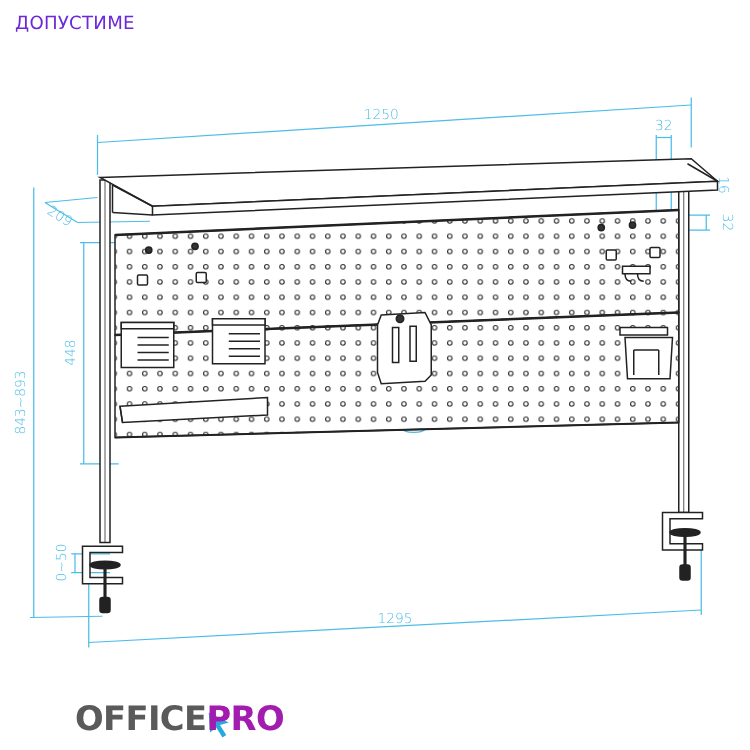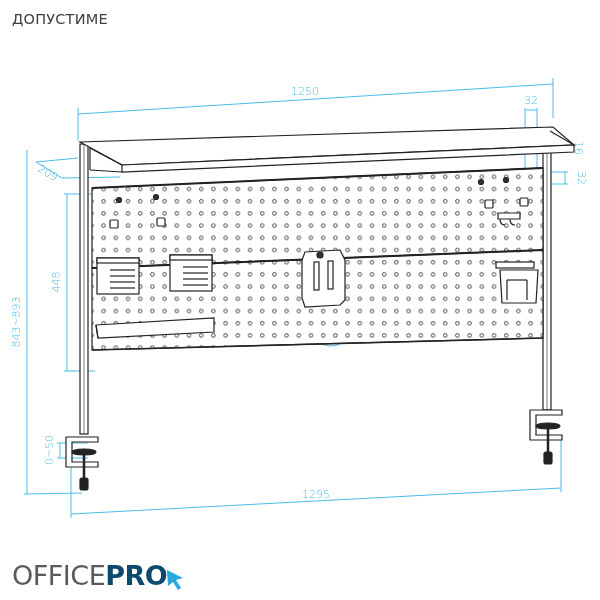--- a/index.html
+++ b/index.html
@@ -1,23 +1,23 @@
 <!DOCTYPE html>
 <html><head>
 <meta charset="utf-8">
 <style>
   html, body { margin: 0; padding: 0; background: #ffffff; }
   body { width: 600px; height: 600px; position: relative; overflow: hidden; font-family: "DejaVu Sans", sans-serif; }
-  .title { position: absolute; left: 12px; top: 10px; color: #404040; font-size: 14.5px; line-height: 19px; letter-spacing: 0.2px; }
+  .title { position: absolute; left: 12px; top: 10px; color: #6d28d9; font-size: 14.5px; line-height: 19px; letter-spacing: 0.2px; }
   .title div { white-space: nowrap; }
   svg.drawing { position: absolute; left: 0; top: 0; }
   .dim-text { font-family: "DejaVu Sans", sans-serif; font-size: 11px; fill: #4bbde8; font-weight: 300; }
   .logo { position: absolute; left: 12px; top: 560px; font-size: 27px; color: #5a5a5a; letter-spacing: -0.5px; white-space: nowrap; }
-  .logo .thin { font-weight: normal; }
-  .logo .bold { font-weight: bold; color: #0c4a6e; }
+  .logo .thin { font-weight: bold; margin-left: 48px; }
+  .logo .bold { font-weight: bold; color: #a21caf; }
 </style>
 </head>
 <body>
 
 <div class="title">
   <div>ДОПУСТИМЕ</div>
 </div>
 
 <svg class="drawing" width="600" height="600" viewBox="0 0 600 600" xmlns="http://www.w3.org/2000/svg">
   <defs>

